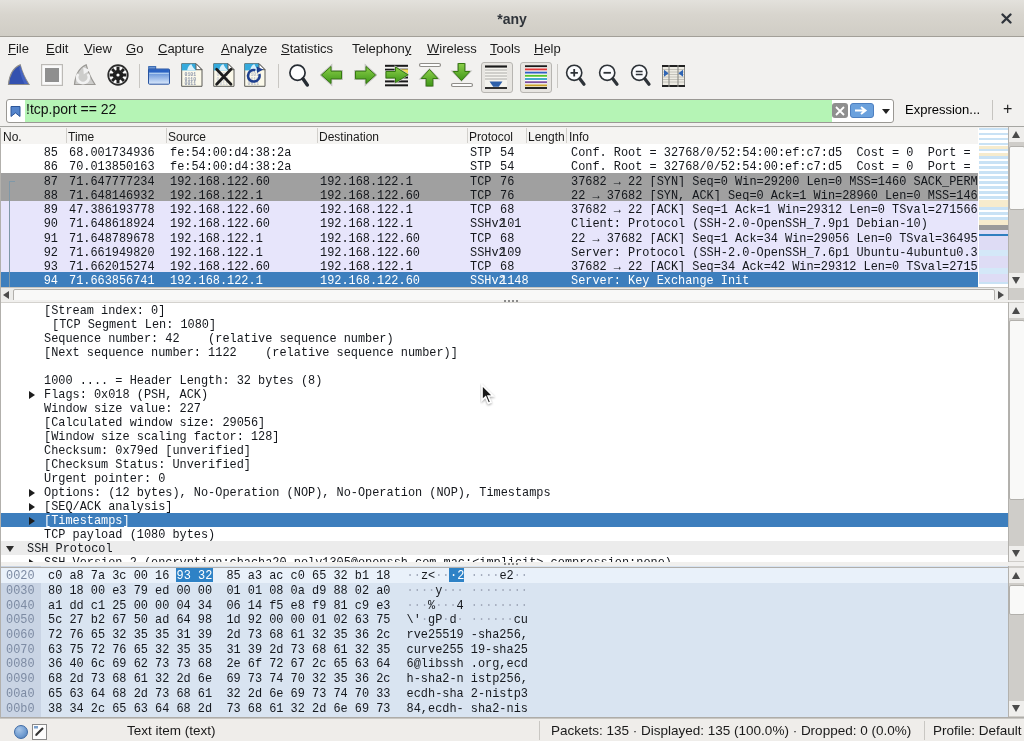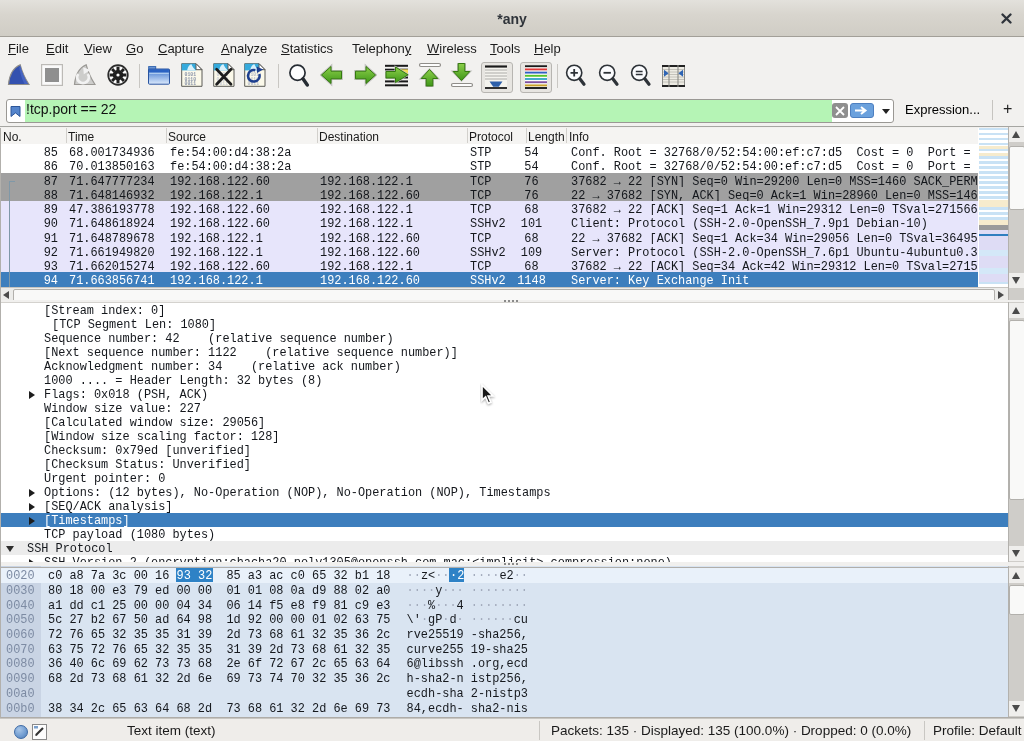--- a/index.html
+++ b/index.html
@@ -29,21 +29,21 @@
   #ftext{position:absolute;left:26px;top:6px;font-size:14px;color:#111;}
   
   #plheader{left:0;top:128px;width:1008px;height:16px;background:#f5f4f2;
      border-bottom:1px solid #bdbbb7;font-size:12px;color:#1a1a1a;}
   .hcell{position:absolute;top:2px;}
   .hsep{position:absolute;top:0;width:1px;height:15px;background:#d2d0cc;}
   .prow{position:absolute;left:0;width:978px;height:14.25px;overflow:hidden;}
   .prow span{position:absolute;top:2.2px;}
   .c-no{left:0;width:58px;text-align:right;}
   .c-t{left:69px;} .c-s{left:170px;} .c-d{left:320px;} .c-p{left:470px;}
-  .c-l{left:500px;width:63px;text-align:center;} .c-i{left:571px;}
+  .c-l{left:500px;width:63px;text-align:left;} .c-i{left:571px;}
   
   .sbtrough{background:#cfcdc9;}
   .sbbtn{position:absolute;left:1009px;width:15px;height:15px;background:#efeeec;}
   .sbthumb{position:absolute;background:#f9f9f8;border:1px solid #b2b0ac;border-radius:2px;}
   .arr{position:absolute;width:0;height:0;}
   
   #details{left:0;top:302px;width:1008px;height:260px;background:#ffffff;overflow:hidden;}
   .dline{position:absolute;left:0;width:1008px;height:14px;}
   .dline span{position:absolute;top:1px;}
   
@@ -413,23 +413,20 @@
     </div>
     <div class="dline" style="top:15px;margin-left:8px;">
       <span class="mono" style="left:44px;color:#14171c">[TCP Segment Len: 1080]</span>
     </div>
     <div class="dline" style="top:29px;">
       <span class="mono" style="left:44px;color:#14171c">Sequence number: 42    (relative sequence number)</span>
     </div>
     <div class="dline" style="top:43px;">
       <span class="mono" style="left:44px;color:#14171c">[Next sequence number: 1122    (relative sequence number)]</span>
     </div>
-    <div class="dline" style="top:57px;">
-      <span class="mono" style="left:44px;color:#14171c">Acknowledgment number: 34    (relative ack number)</span>
-    </div>
     <div class="dline" style="top:71px;">
       <span class="mono" style="left:44px;color:#14171c">1000 .... = Header Length: 32 bytes (8)</span>
     </div>
     <div class="dline" style="top:85px;">
       <span style="left:29px;top:3.5px;width:0;height:0;border-top:4px solid transparent;border-bottom:4px solid transparent;border-left:6px solid #1d1d1d;"></span>
       <span class="mono" style="left:44px;color:#14171c">Flags: 0x018 (PSH, ACK)</span>
     </div>
     <div class="dline" style="top:99px;">
       <span class="mono" style="left:44px;color:#14171c">Window size value: 227</span>
     </div>
@@ -523,20 +520,21 @@
       <span class="mono xhex">36 40 6c 69 62 73 73 68  2e 6f 72 67 2c 65 63 64</span>
       <span class="mono xasc">6@libssh .org,ecd</span>
     </div>
     <div class="xline" style="top:104.9px">
       <span class="mono xoff">0090</span>
       <span class="mono xhex">68 2d 73 68 61 32 2d 6e  69 73 74 70 32 35 36 2c</span>
       <span class="mono xasc">h-sha2-n istp256,</span>
     </div>
     <div class="xline" style="top:119.6px">
       <span class="mono xoff">00a0</span>
+      <span class="mono xhex">65 63 64 68 2d 73 68 61  32 2d 6e 69 73 74 70 33</span>
       <span class="mono xasc">ecdh-sha 2-nistp3</span>
     </div>
     <div class="xline" style="top:134.3px">
       <span class="mono xoff">00b0</span>
       <span class="mono xhex">38 34 2c 65 63 64 68 2d  73 68 61 32 2d 6e 69 73</span>
       <span class="mono xasc">84,ecdh- sha2-nis</span>
     </div>
     <div style="position:absolute;left:176px;top:2.0px;width:36.6px;height:14px;background:#2e82c6;"></div>
     <div style="position:absolute;left:176.6px;top:2.0px;" class="xline">
       <span class="mono" style="left:0;color:#fff">93 32</span>

